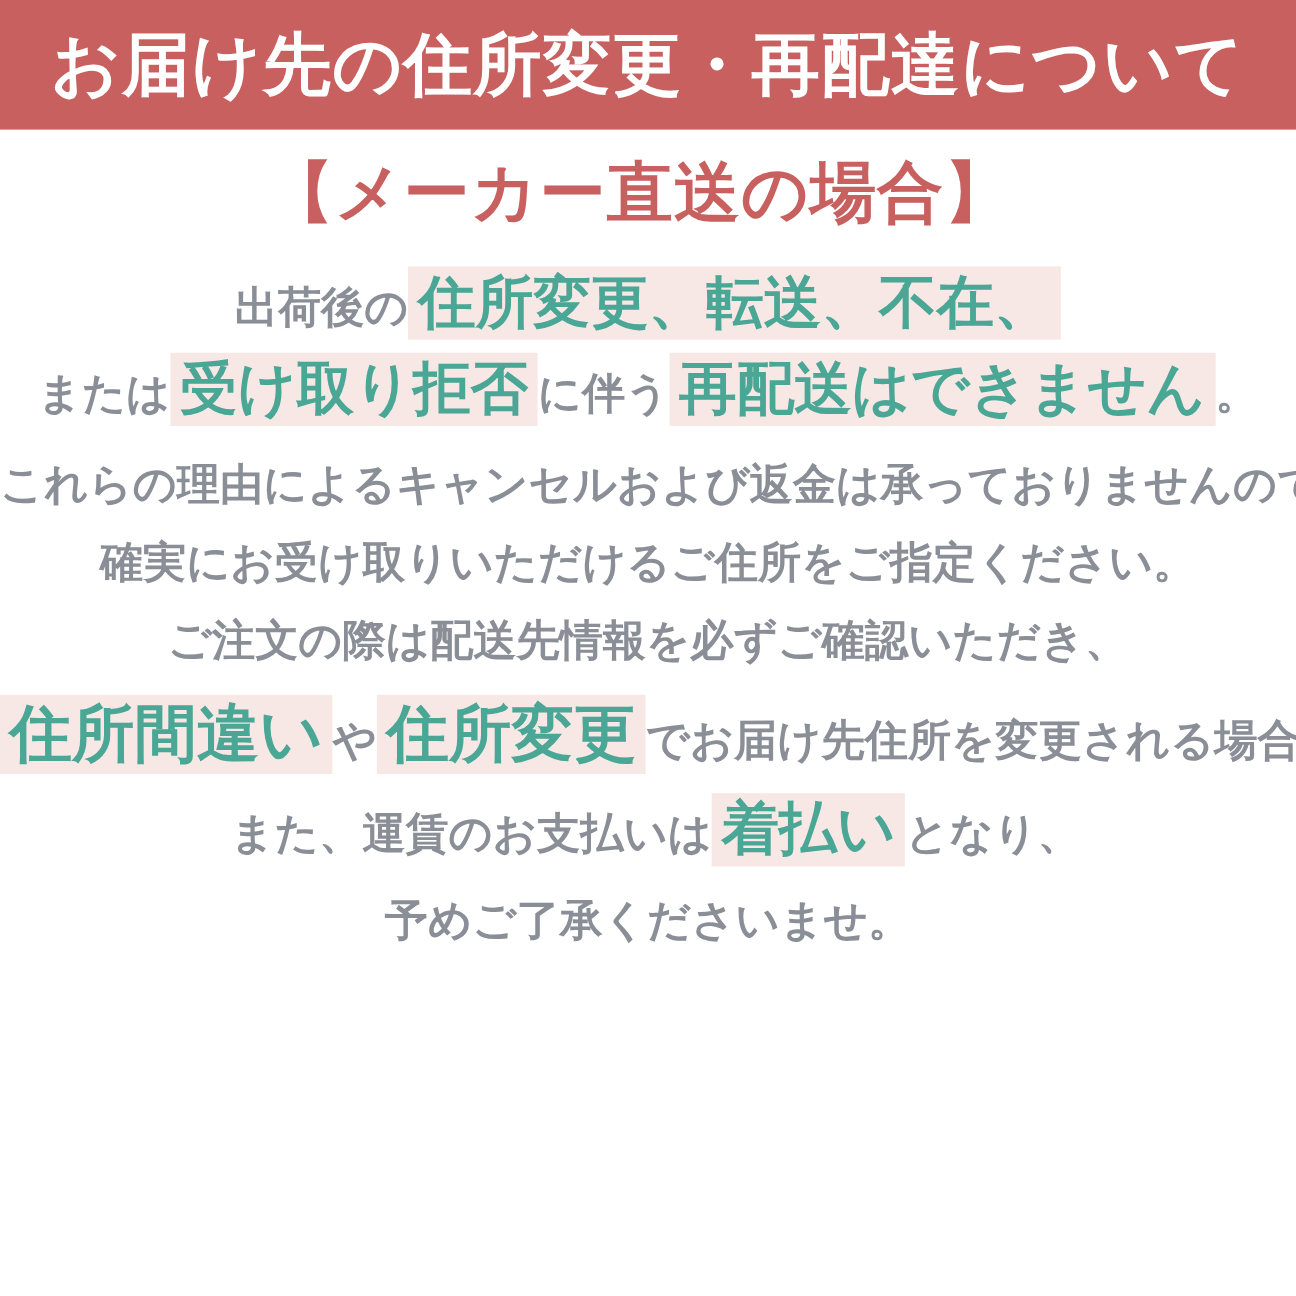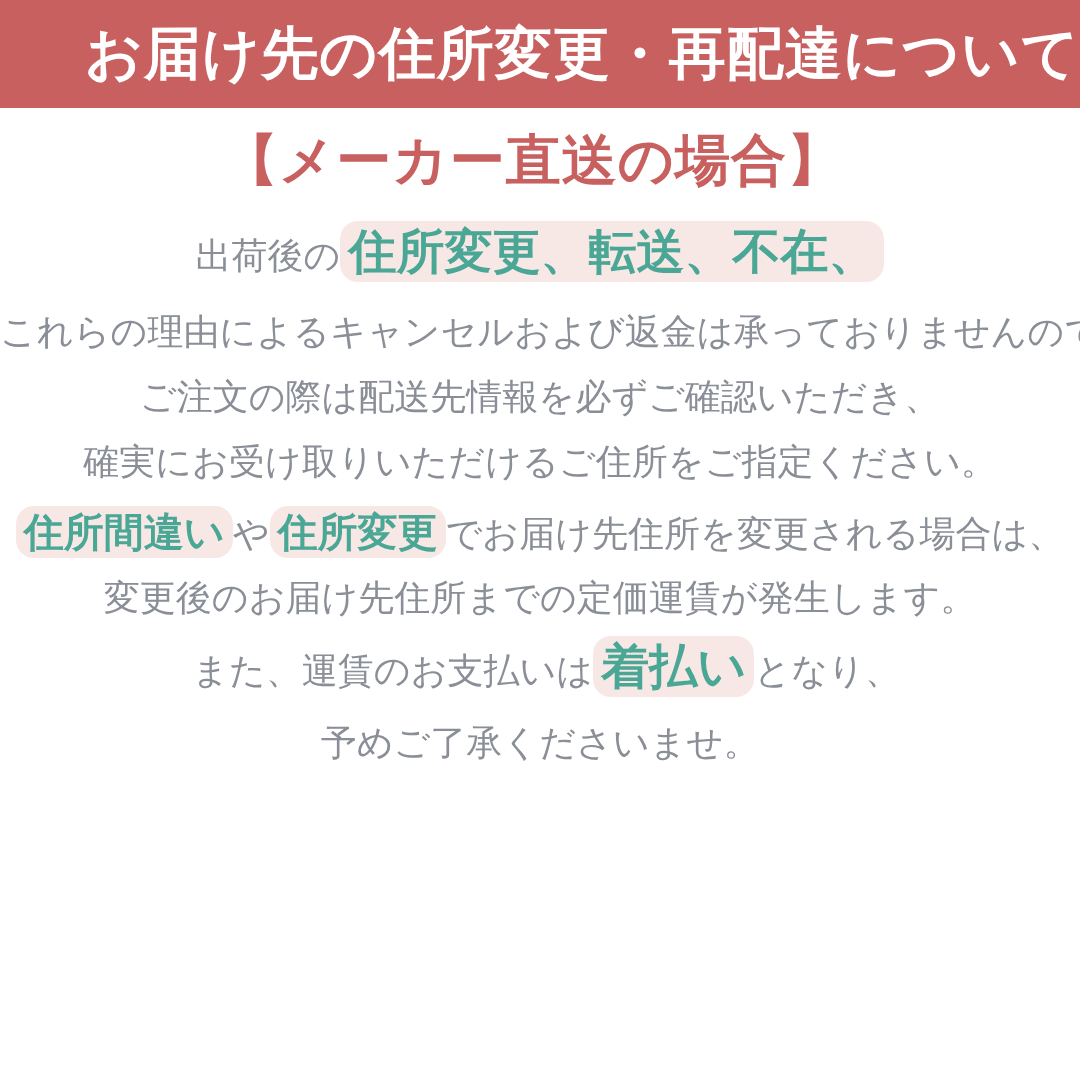--- a/index.html
+++ b/index.html
@@ -17,21 +17,21 @@
     overflow: hidden;
     text-align: center;
   }
   
   .banner {
     width: 1080px;
     height: 108px;
     background: #c7605f;
     display: flex;
     align-items: center;
-    justify-content: flex-end;
+    justify-content: center;
   }
   .banner h1 {
     margin: 0;
     color: #ffffff;
     font-size: 57px;
     font-weight: 600;
     letter-spacing: 1px;
     white-space: nowrap;
   }
   
@@ -45,32 +45,31 @@
   }
   
   .line {
     margin: 0;
     white-space: nowrap;
     color: #8a8e96;
   }
   .gray-sm {
     color: #8a8e96;
     font-size: 36px;
-    font-weight: 400;
+    font-weight: 700;
   }
   .hl {
     color: #4aa695;
     background: #f7e8e5;
     font-size: 48px;
     font-weight: 700;
     padding: 4px 8px;
-    border-radius: 18px;
   }
   .hl-lg {
-    font-size: 40px;
+    font-size: 52px;
   }
   .mk-line1 { margin-top: 22px; }
   .mk-line2 { margin-top: 8px;  }
   .mk-line3 { margin-top: 24px; }
   .mk-line4 { margin-top: 16px; }
   .mk-line5 { margin-top: 16px; }
   .ym-heading { margin-top: 34px; }
   .ym-line1 { margin-top: 18px; }
   .ym-line2 { margin-top: 18px; }
   .ym-line3 { margin-top: 14px; }
@@ -85,31 +84,31 @@
 
   <header class="banner">
     <h1>お届け先の住所変更・再配達について</h1>
   </header>
 
   <section>
     <h2 class="section-heading">【メーカー直送の場合】</h2>
 
     <p class="line mk-line1"><span class="gray-sm">出荷後の</span><span class="hl">住所変更、転送、不在、</span></p>
 
+    <p class="line mk-line2"><span class="gray-sm">または</span><span class="hl">受け取り拒否</span><span class="gray-sm">に伴う</span><span class="hl">再配送はできません</span><span class="gray-sm">。</span></p>
 
     <p class="line mk-line3 gray-sm">これらの理由によるキャンセルおよび返金は承っておりませんので、</p>
+    <p class="line mk-line5 gray-sm">確実にお受け取りいただけるご住所をご指定ください。</p>
     <p class="line mk-line4 gray-sm">ご注文の際は配送先情報を必ずご確認いただき、</p>
-    <p class="line mk-line5 gray-sm">確実にお受け取りいただけるご住所をご指定ください。</p>
   </section>
 
   <section>
 
     <p class="line ym-line1"><span class="hl hl-lg">住所間違い</span><span class="gray-sm">や</span><span class="hl hl-lg">住所変更</span><span class="gray-sm">でお届け先住所を変更される場合は、</span></p>
 
-    <p class="line ym-line3 gray-sm">変更後のお届け先住所までの定価運賃が発生します。</p>
 
     <p class="line ym-line4"><span class="gray-sm">また、運賃のお支払いは</span><span class="hl">着払い</span><span class="gray-sm">となり、</span></p>
 
 
     <p class="line ym-line6 gray-sm">予めご了承くださいませ。</p>
   </section>
 
 </div>
 
 </body></html>

